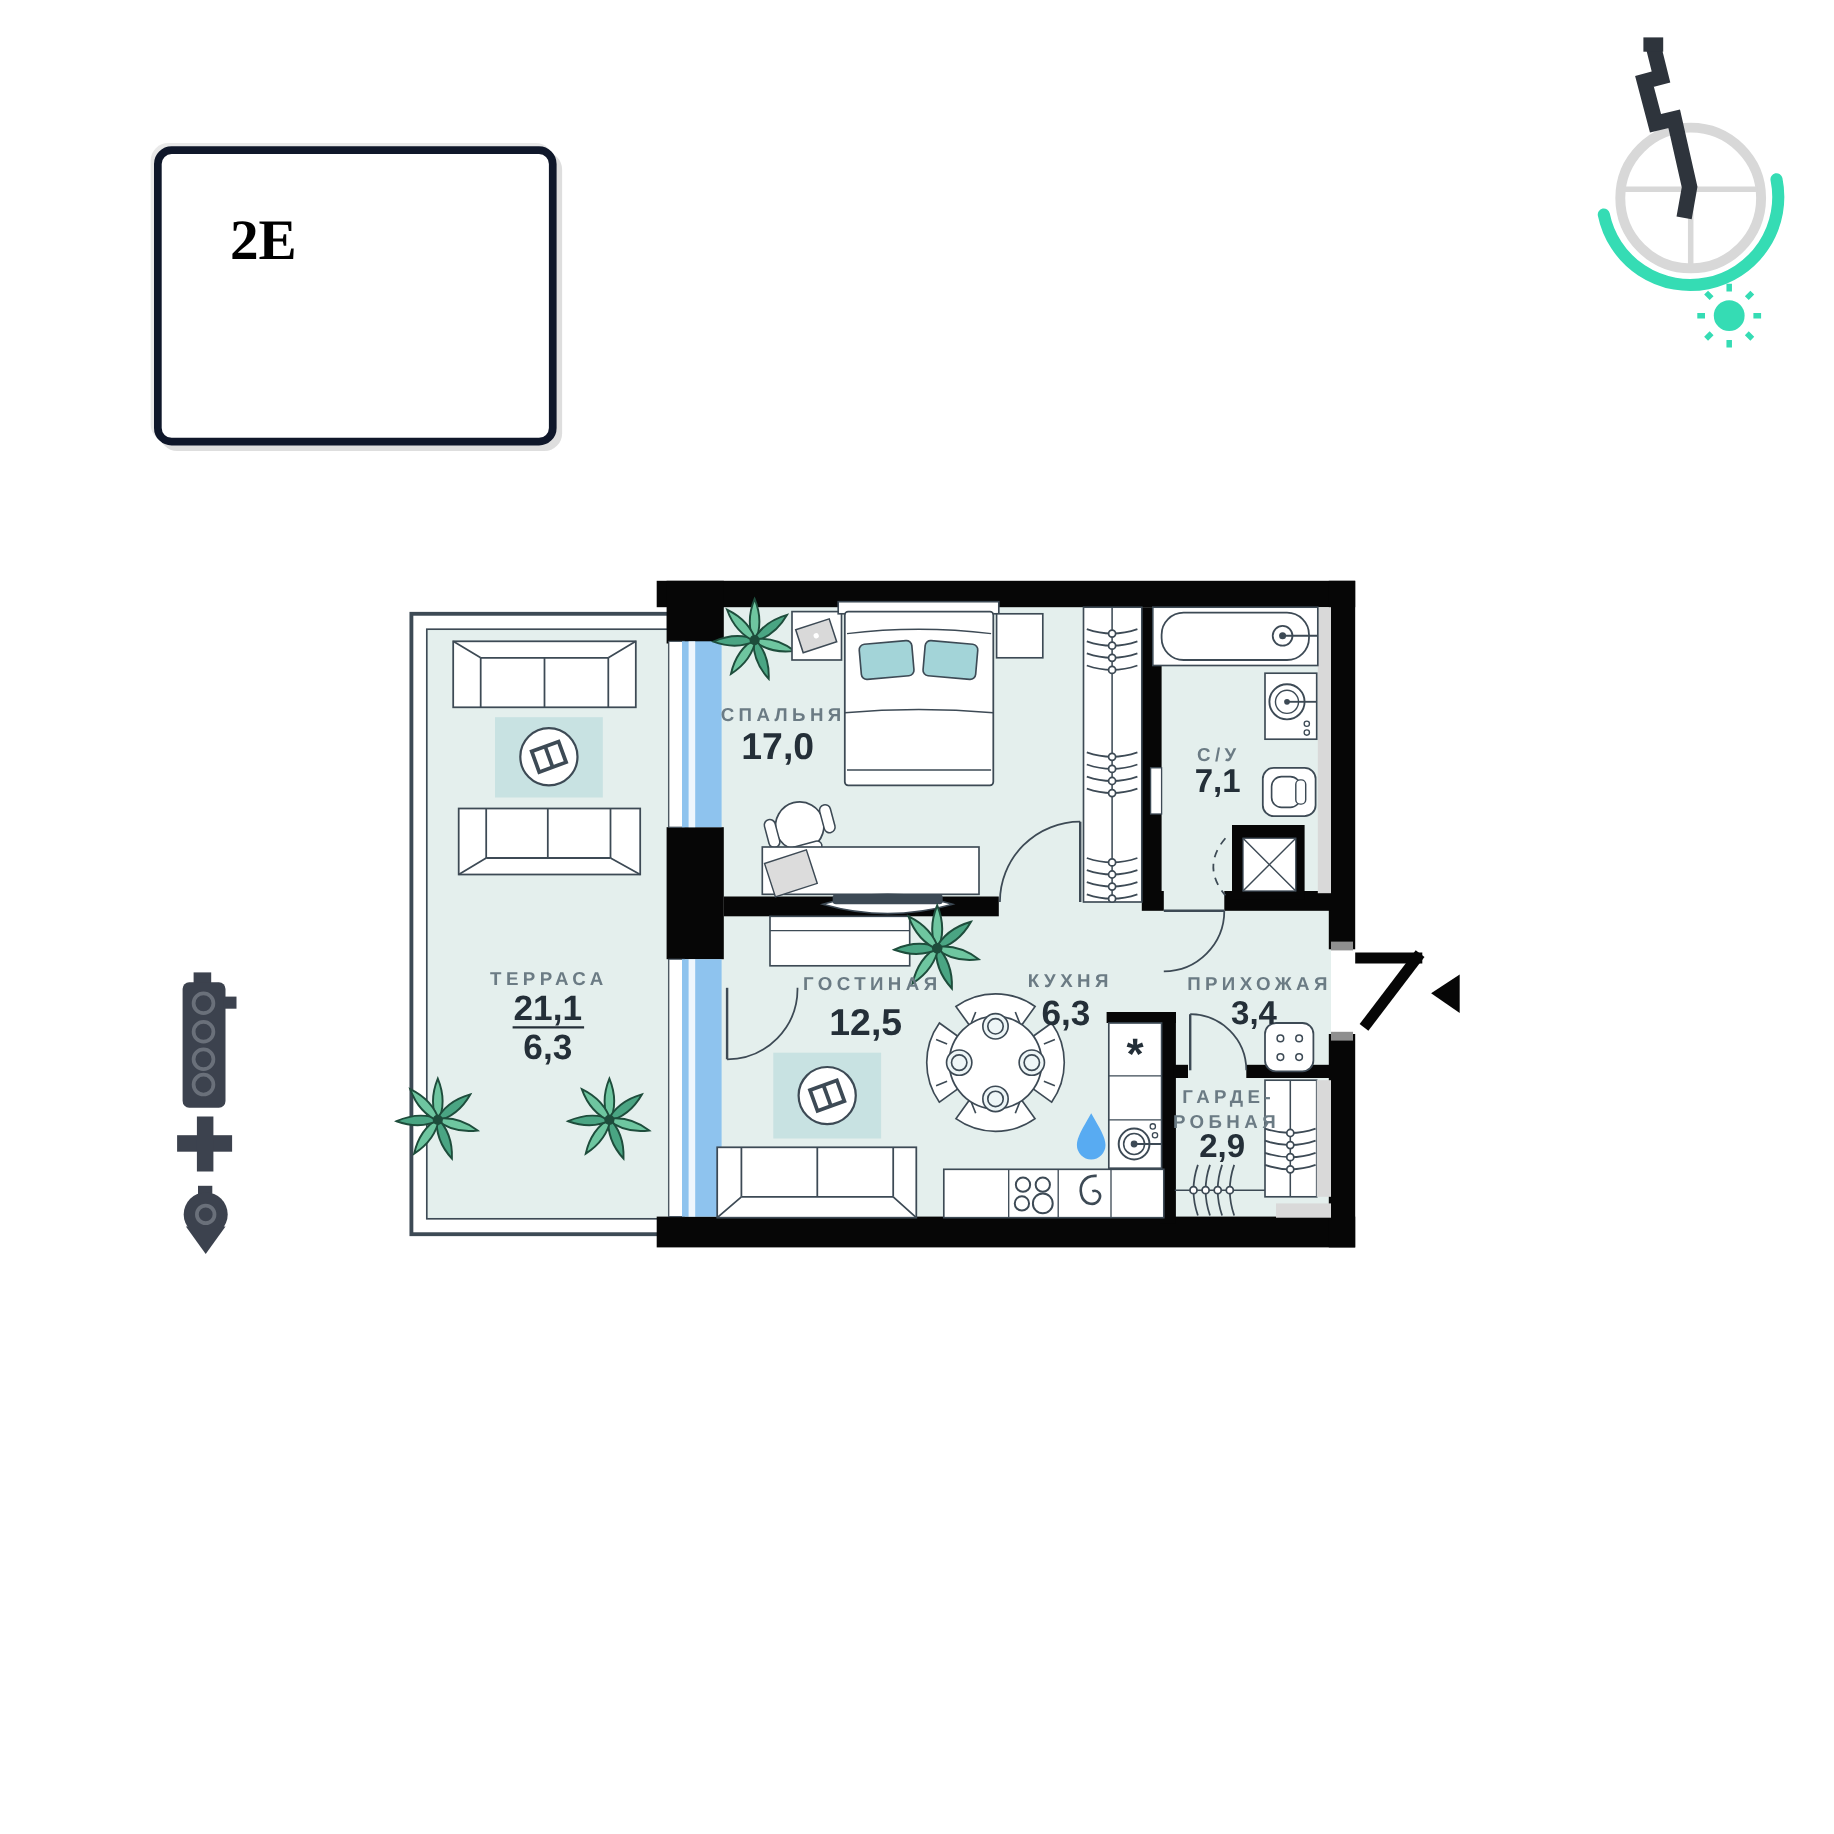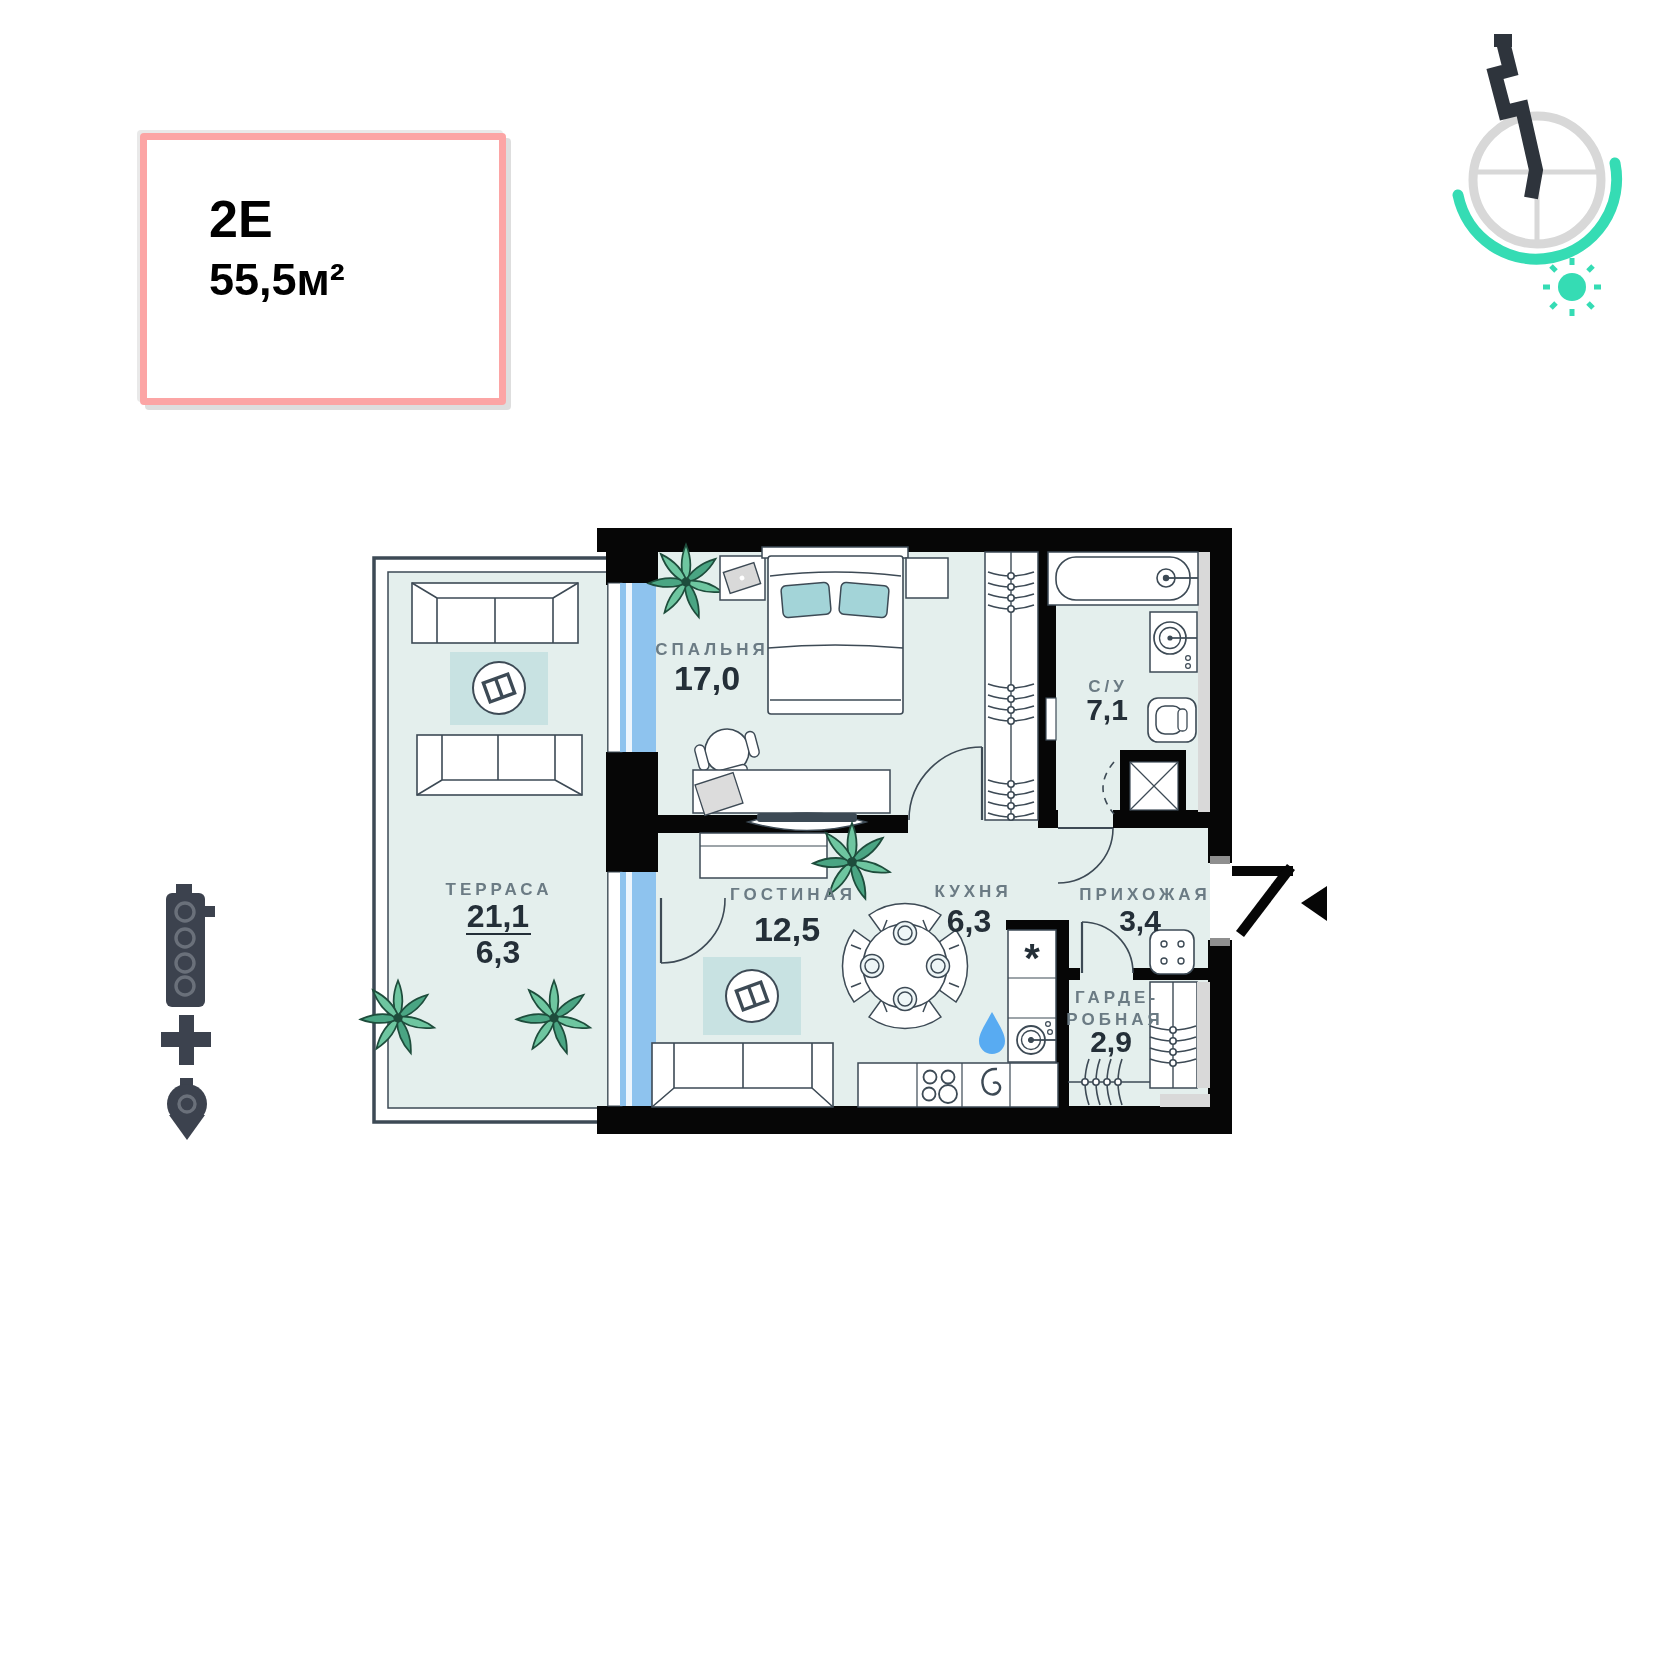--- a/index.html
+++ b/index.html
@@ -1,38 +1,37 @@
 <!DOCTYPE html>
 <html><head>
 <meta charset="utf-8">
 <style>
   html,body{margin:0;padding:0;background:#ffffff;}
   .canvas{position:relative;width:1667px;height:1667px;background:#ffffff;overflow:hidden;
           font-family:"Liberation Sans", sans-serif;}
   .unit-card{position:absolute;left:140px;top:133px;width:352px;height:258px;background:#ffffff;
-             border:7px solid #fca5a5;border-radius:4px;
-             box-shadow:5px 5px 0 rgba(160,160,160,.35), -3px -3px 0 rgba(200,200,200,.4);}
+             border:7px solid #0f172a;border-radius:16px;
+             box-shadow:5px 5px 0 rgba(160,160,160,.35), -3px -3px 0 rgba(200,200,200,.4);font-family:Liberation Serif, serif;}
   .unit-card .inner{padding:52px 0 0 62px;color:#000;}
   .uc-type{font-size:52px;font-weight:800;line-height:1.05;}
   .uc-area{font-size:45px;font-weight:800;line-height:1.2;margin-top:6px;}
   .uc-num{font-size:45px;font-weight:800;line-height:1.2;margin-top:4px;}
   svg text{font-family:"Liberation Sans", sans-serif;}
   .room-name{fill:#6b7b84;font-size:17px;letter-spacing:4px;font-weight:600;}
   .room-num{fill:#242f38;font-weight:600;}
   .n34{font-size:34px;} .n32{font-size:32px;} .n30{font-size:30px;}
 </style>
 </head>
 <body>
 
 <div class="canvas">
 
   <div class="unit-card">
     <div class="inner">
       <div class="uc-type">2Е</div>
-      <div class="uc-area">55,5м²</div>
     </div>
   </div>
 
   <svg width="1667" height="1667" viewBox="0 0 1667 1667" style="position:absolute;left:0;top:0">
 
     <defs>
       <g id="hang-v" stroke="#3d4a55" stroke-width="1.6" fill="none">
         <path d="M-23 -16 Q0 -8 23 -16"></path>
           <circle cx="0" cy="-12" r="3.2" fill="#fff"></circle>
         <path d="M-23 -5 Q0 3 23 -5"></path>

